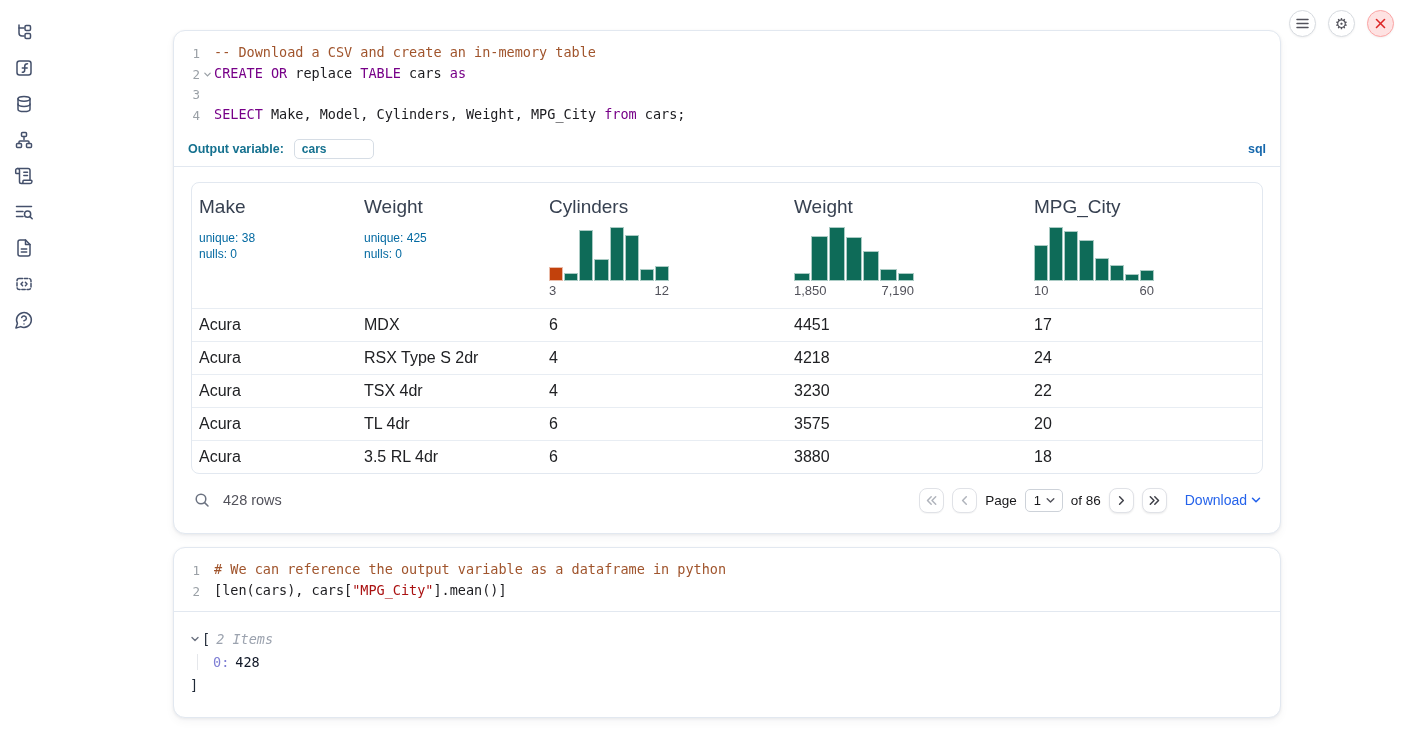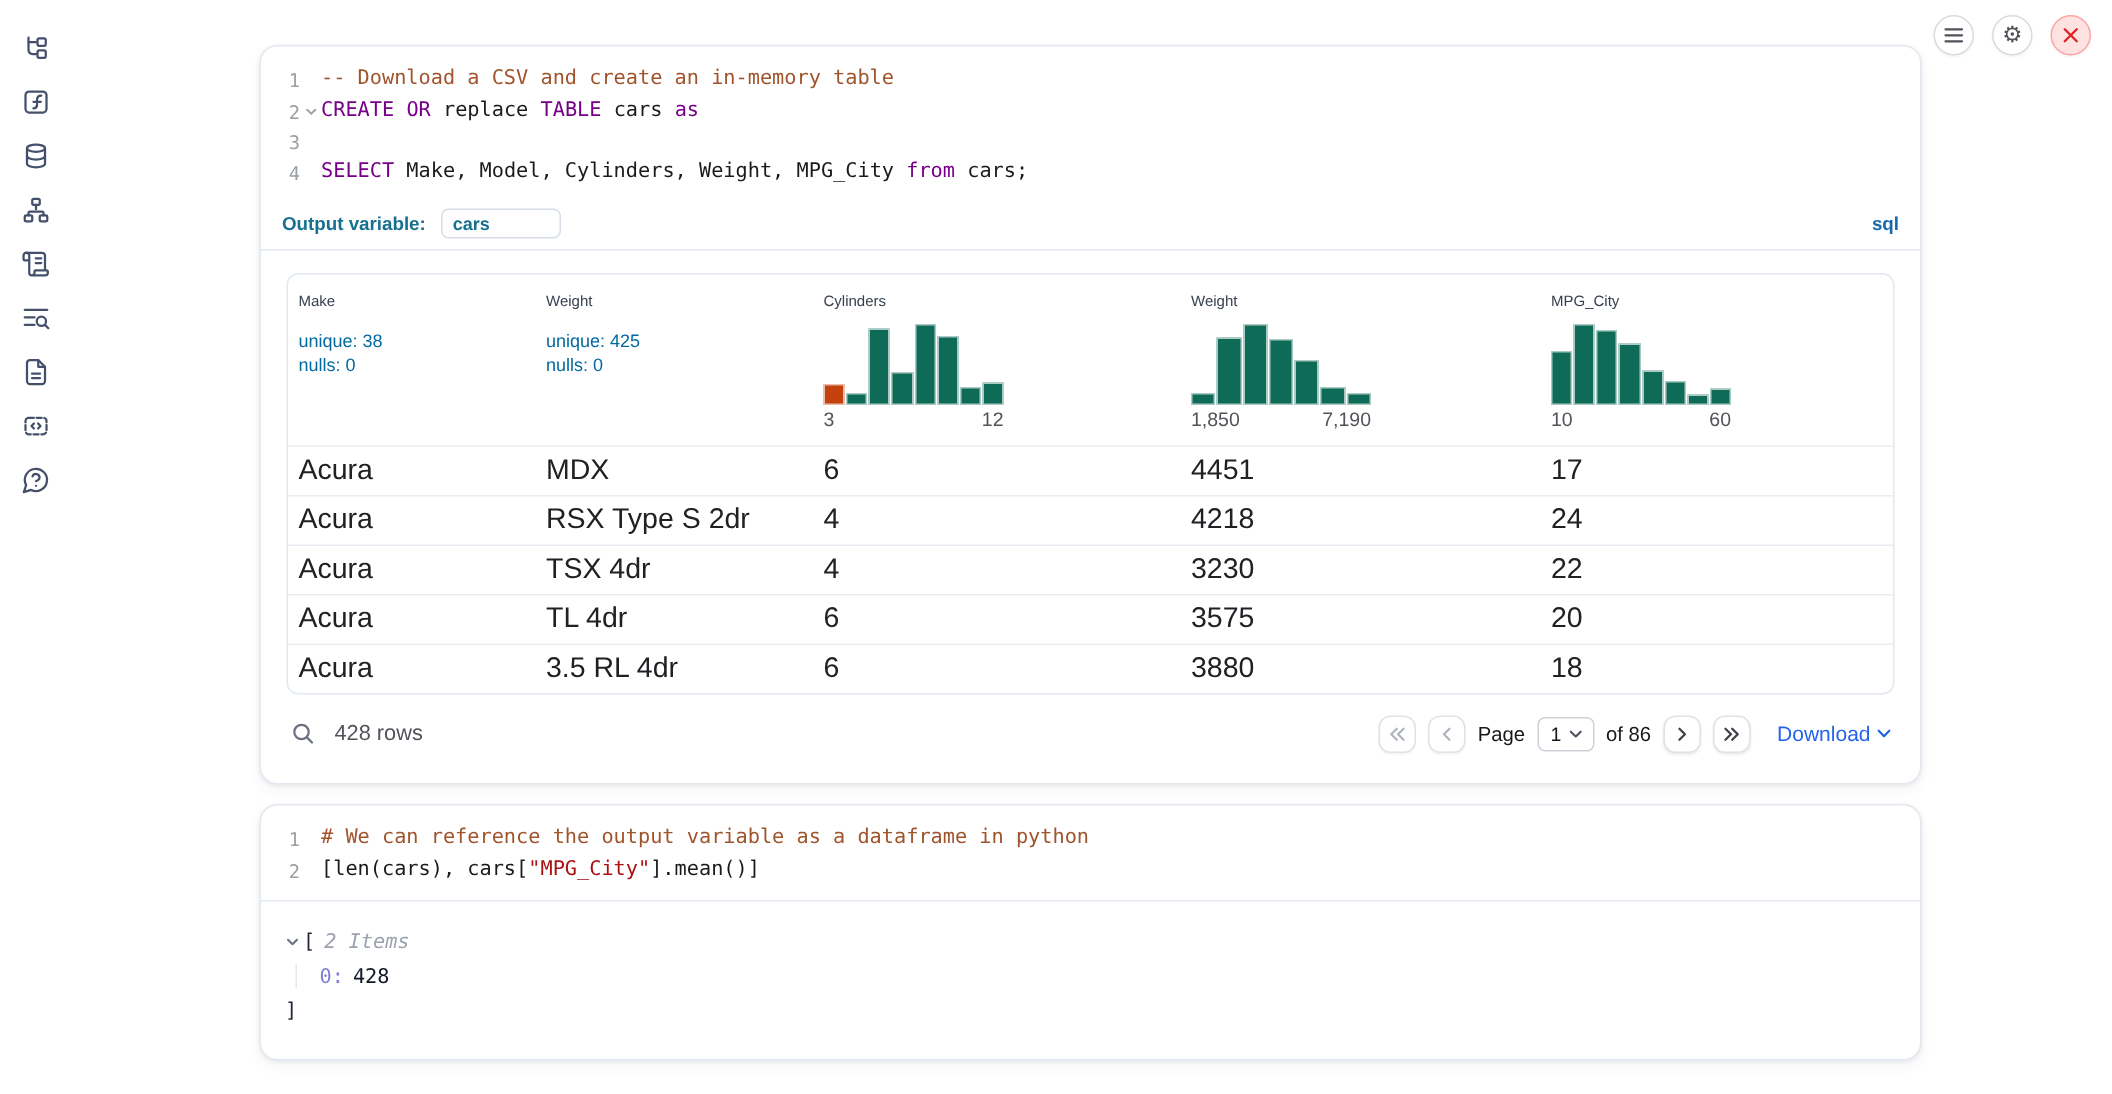--- a/index.html
+++ b/index.html
@@ -47,29 +47,29 @@
     border-radius:5px; padding:0 7px; font-size:12px; font-weight:bold; color:#15718f;
     font-family:"Liberation Sans", sans-serif; outline:none; }
   .lang-badge { margin-left:auto; font-size:12.5px; font-weight:bold; color:#1668ad;
     background:none; border:none; cursor:pointer; }
 
   
   .cell-output { border-top:1px solid #e2e8f0; padding:15px 17px 16px; }
   .data-table { border:1px solid #e2e8f0; border-radius:8px; overflow:hidden; }
   .t-grid { display:grid; grid-template-columns:165px 185px 245px 240px auto; }
   .th-cell { padding:13px 0 10px 7px; cursor:pointer; }
-  .th-title { font-size:10px; color:#374151; }
+  .th-title { font-size:19px; color:#374151; }
   .th-stats { margin-top:12px; font-size:12px; color:#0369a1; line-height:16.5px; }
   .hist-wrap { margin-top:9px; width:120px; }
   .hist-bars { display:flex; align-items:flex-end; gap:1px; height:54px; }
   .hist-bar { flex:1; border:1px solid rgba(255,255,255,.65); }
   .hist-labels { display:flex; justify-content:space-between; font-size:13px;
     color:#52525b; margin-top:2px; }
   .t-row { border-top:1px solid #e8edf3; height:33px; align-items:center;
-    font-size:19px; color:#202124; }
+    font-size:16px; color:#202124; }
   .t-cell { padding-left:7px; }
 
   
   .table-footer { display:flex; align-items:center; padding:14px 2px 4px; }
   .search-btn { background:none; border:none; color:#6b7280; cursor:pointer; display:flex; }
   .row-count { margin-left:12px; font-size:14.5px; color:#52525b; }
   .pager { margin-left:auto; display:flex; align-items:center; gap:8px; }
   .pg-btn { width:25px; height:25px; border:1px solid #e0e2e7; border-radius:8px; background:#fff;
     display:flex; align-items:center; justify-content:center; color:#3f4048; cursor:pointer;
     box-shadow:0 1px 2px rgba(0,0,0,.08); }

